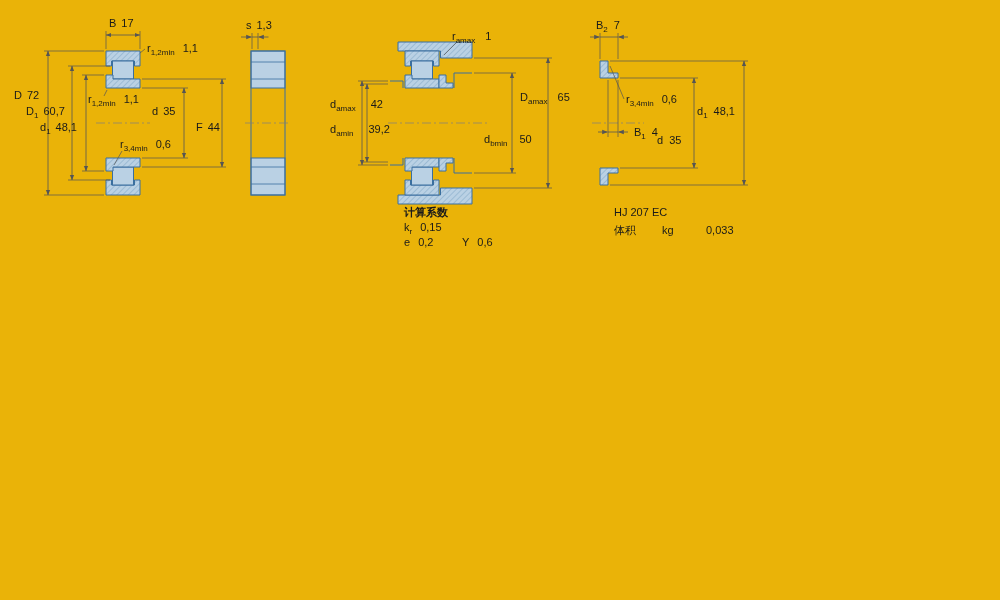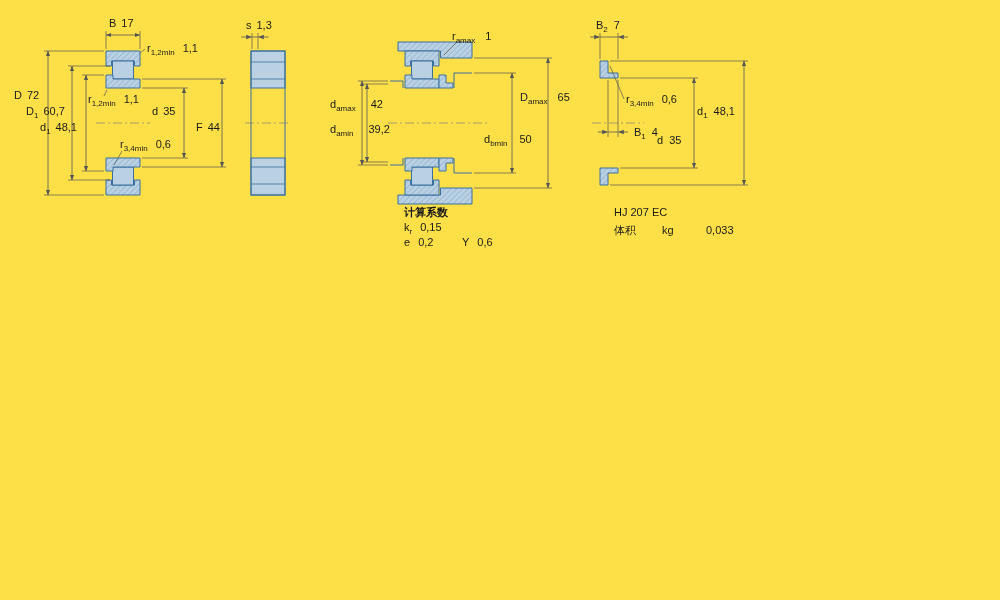--- a/index.html
+++ b/index.html
@@ -1,16 +1,16 @@
 <!DOCTYPE html>
 <html><head>
 <meta charset="utf-8">
 <style>
   html,body{margin:0;padding:0;background:#fff}
-  .stage{position:relative;width:1000px;height:600px;background:#fde047;overflow:hidden;font-family:"Liberation Sans",sans-serif}
+  .stage{position:relative;width:1000px;height:600px;background:#eab308;overflow:hidden;font-family:"Liberation Sans",sans-serif}
   text{font-family:"Liberation Sans","DejaVu Sans",sans-serif;font-size:11px;fill:#1a1a1a}
   .sub{font-size:8px}
   .bold{font-weight:bold}
   .part{fill:url(#hatch);stroke:#3a6f9f;stroke-width:1}
   .solid{fill:#bad1e4;stroke:#3a6f9f;stroke-width:1}
   .edge{fill:none;stroke:#3a6f9f;stroke-width:1}
   .thin{fill:none;stroke:#3a6f9f;stroke-width:0.8}
   .dim{stroke:#555;stroke-width:0.8;fill:none}
   .ext{stroke:#555;stroke-width:0.7;fill:none}
   .cl{stroke:#808080;stroke-width:0.7;fill:none;stroke-dasharray:9 3 2 3}

